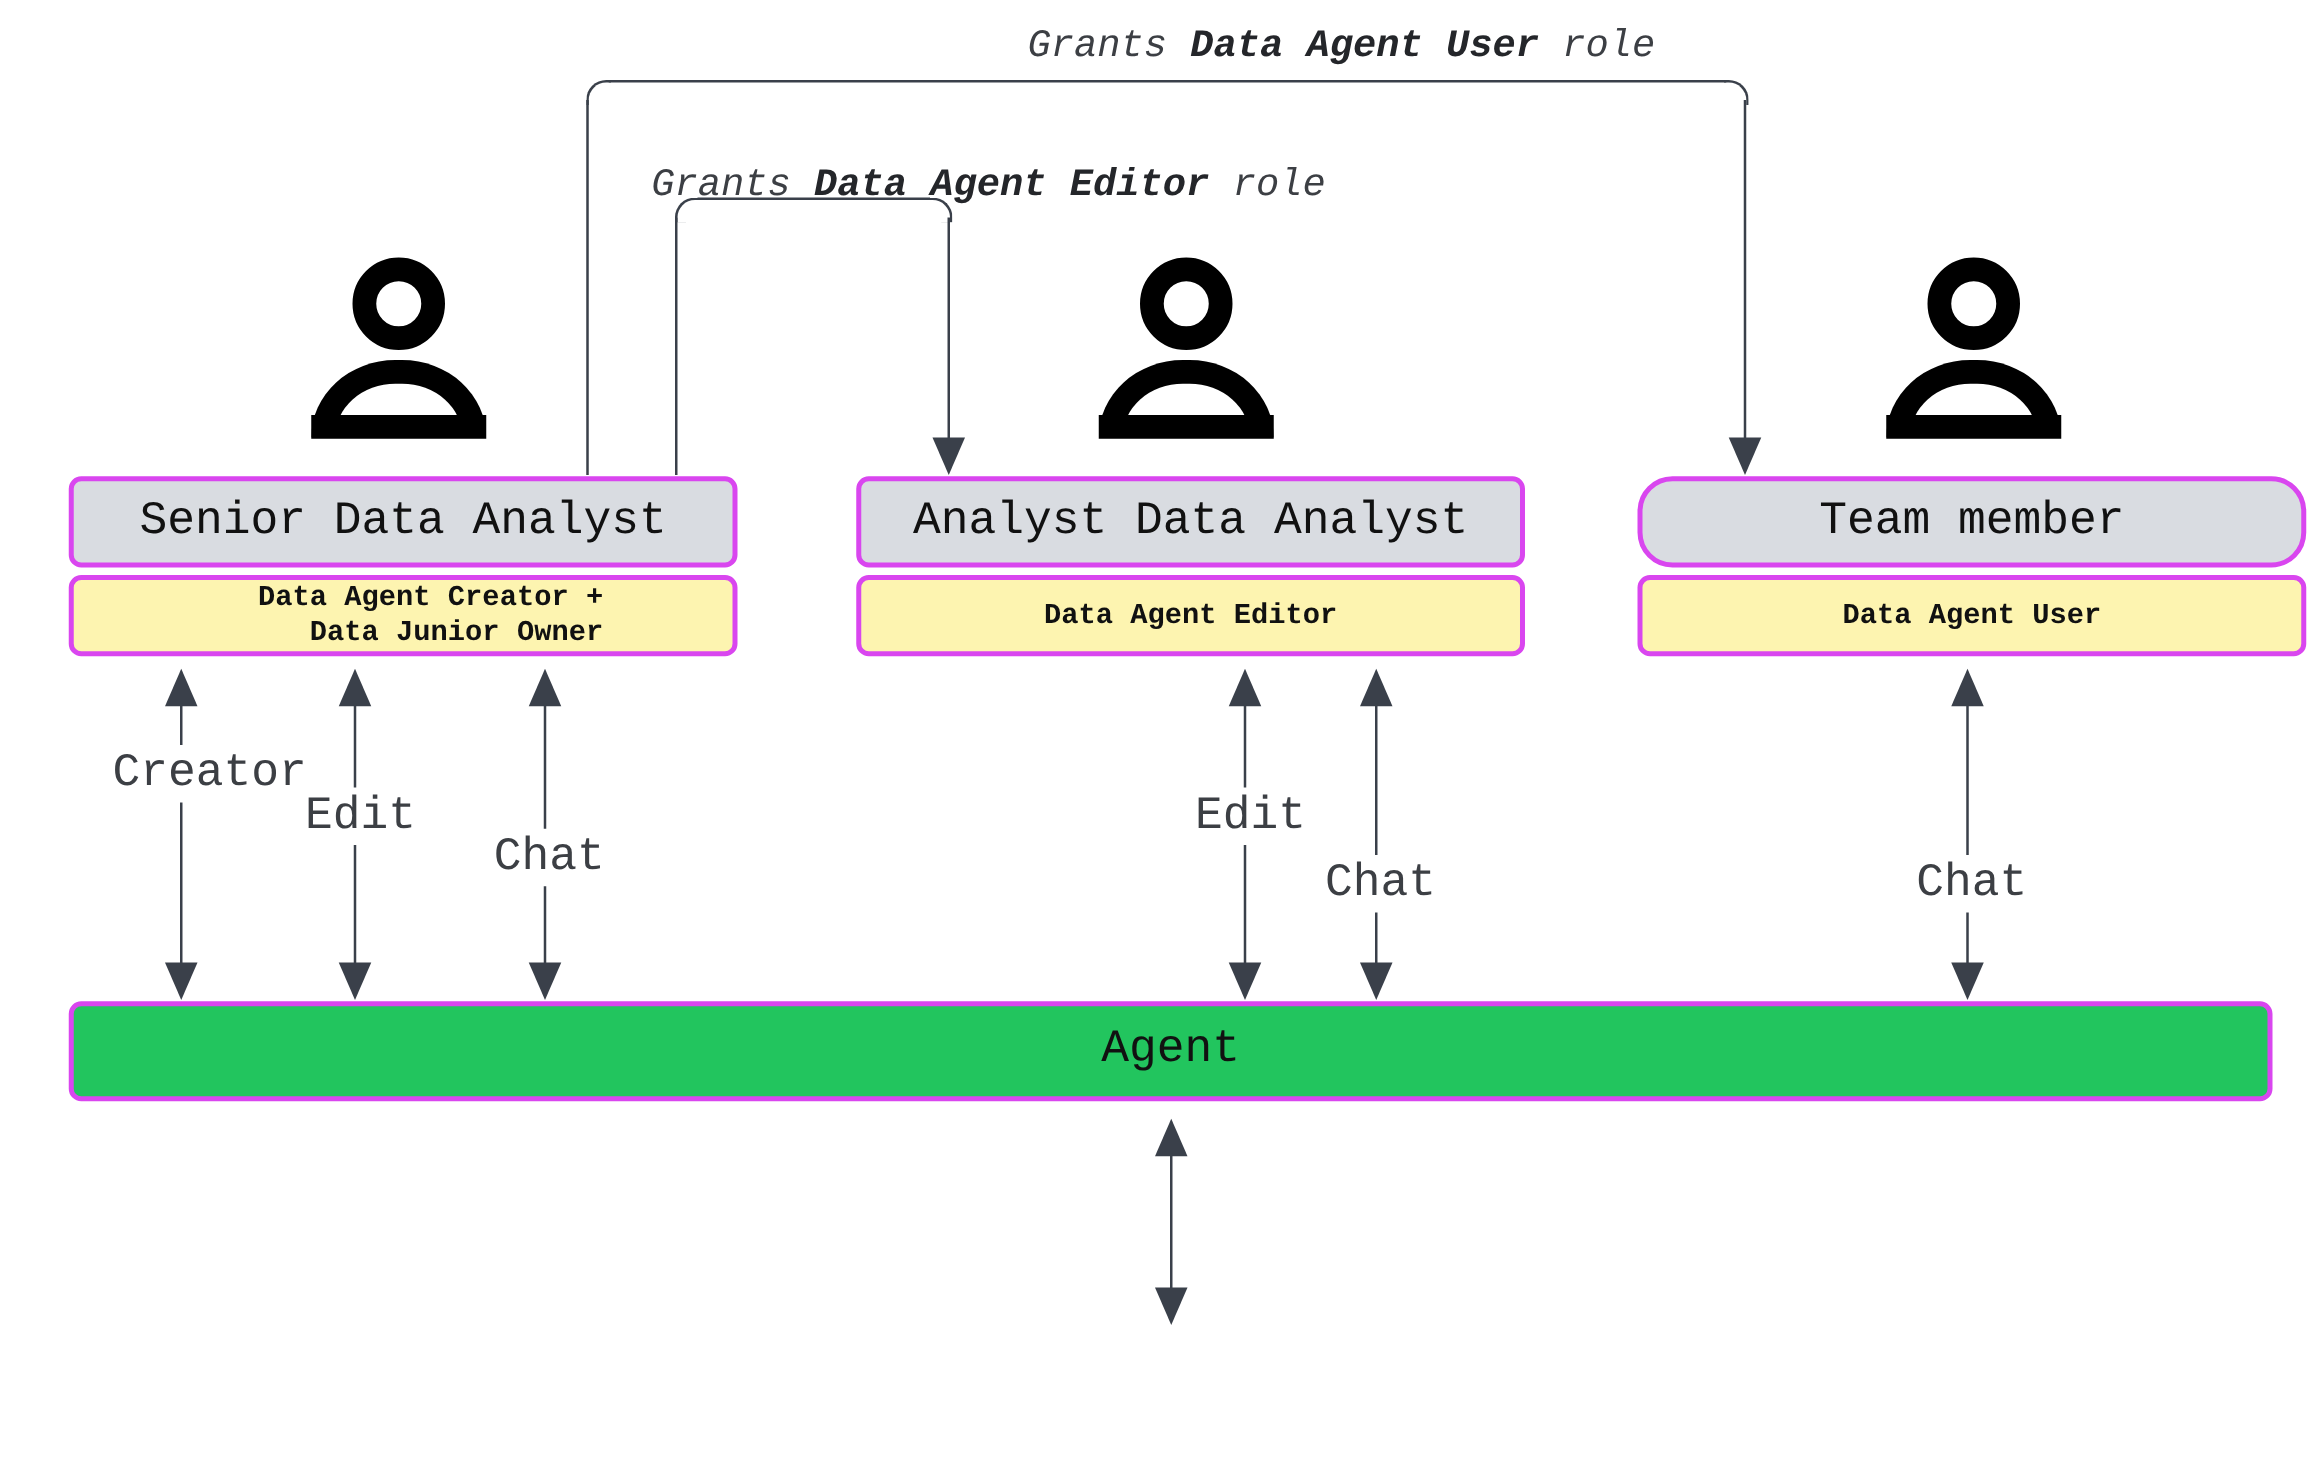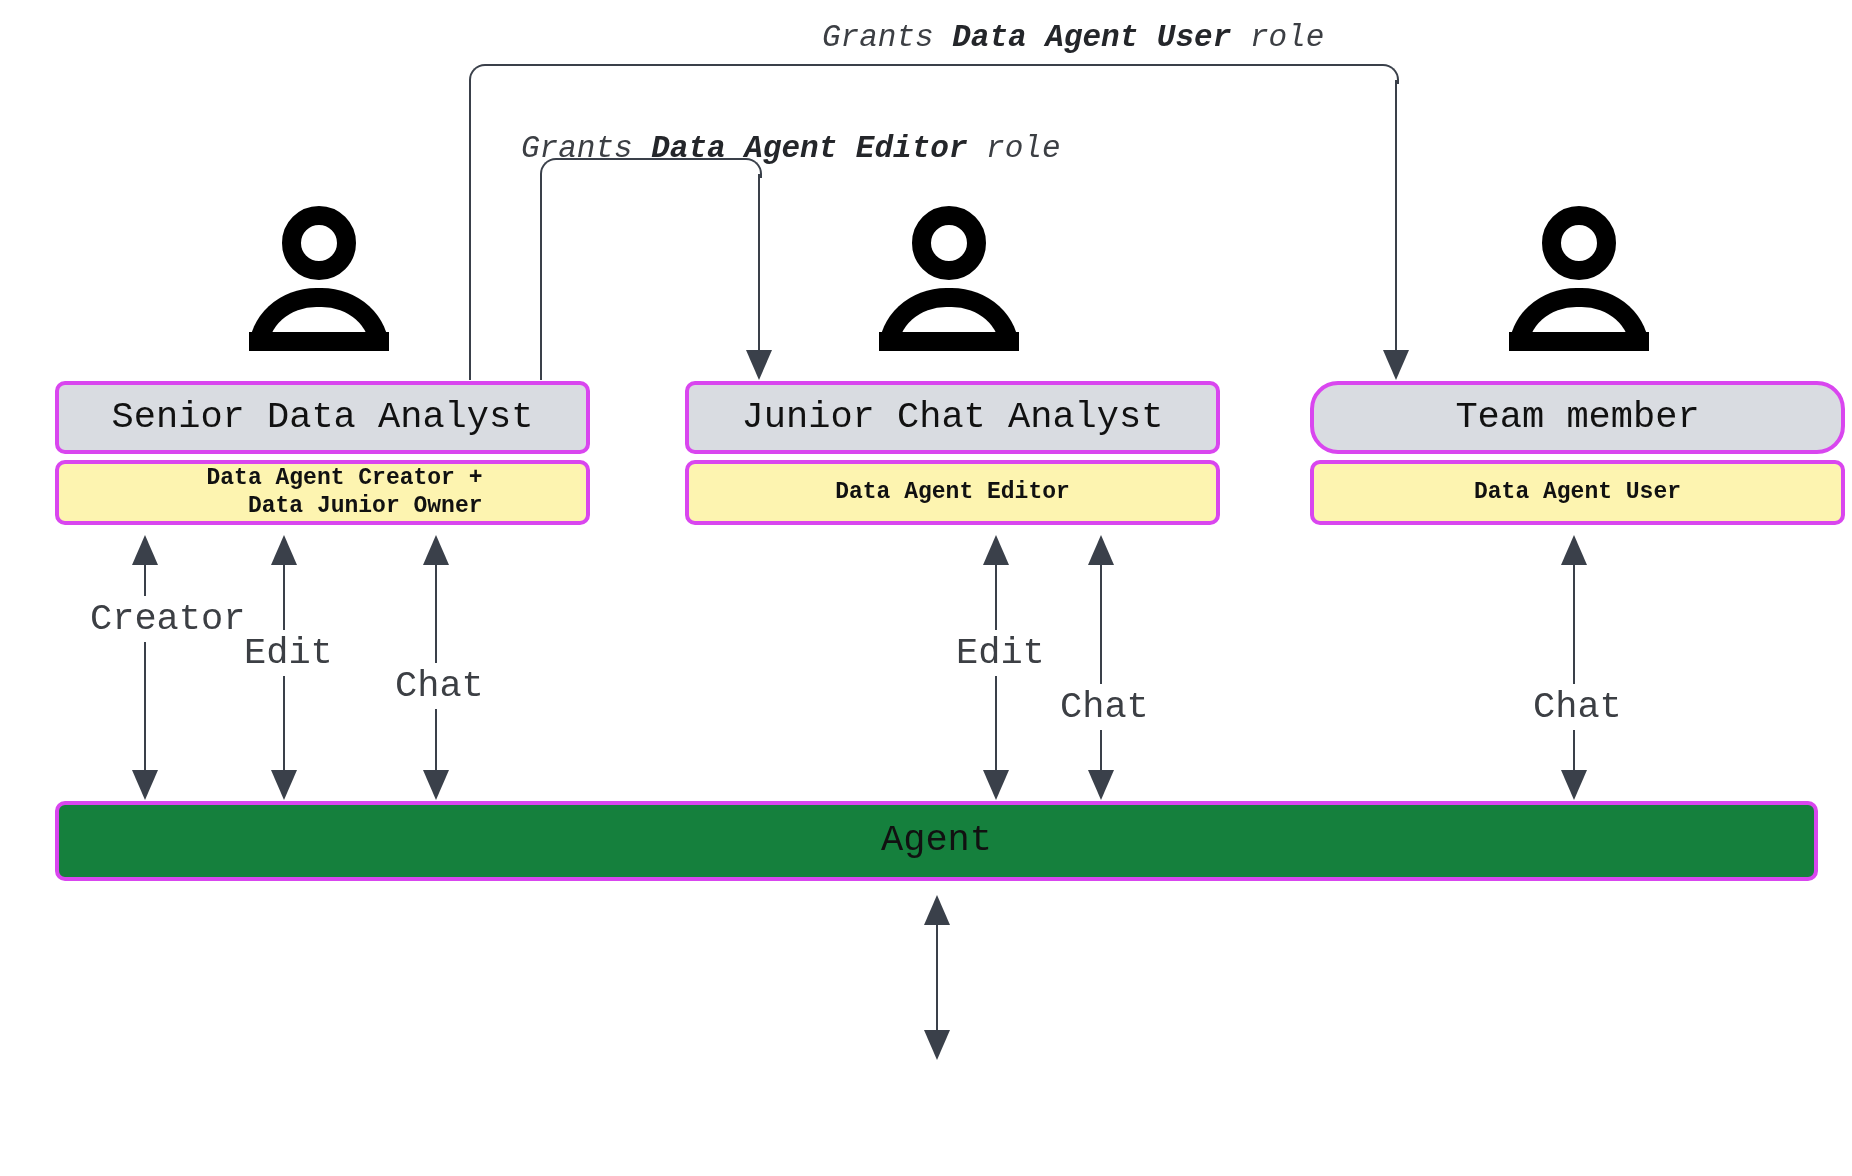--- a/index.html
+++ b/index.html
@@ -21,21 +21,21 @@
     background:#d9dce1;
     font-size:37px;
     font-weight:400;
   }
   .node.role-perm{
     background:#fdf4b0;
     font-size:23px;
     font-weight:bold;
   }
   .node.agent-bar{
-    background:#15803d;
+    background:#22c55e;
     font-size:37px;
     font-weight:400;
   }
   .node.data-box{
     background:#c9eecb;
     font-size:37px;
     font-weight:400;
   }
 
   
@@ -178,21 +178,21 @@
   <div class="arrowup" style="left:271px;top:535px;"></div>
   <div class="ln v" style="left:283px;top:563px;height:210px;"></div>
   <div class="arrowdown" style="left:271px;top:770px;"></div>
   <div class="verb" style="left:238px;top:630px;">Edit</div>
 
   <div class="arrowup" style="left:423px;top:535px;"></div>
   <div class="ln v" style="left:435px;top:563px;height:210px;"></div>
   <div class="arrowdown" style="left:423px;top:770px;"></div>
   <div class="verb" style="left:389px;top:663px;">Chat</div>
 
-  <div class="node role-title" style="left:685px;top:381px;width:535px;height:73px;">Junior Chat Analyst</div>
+  <div class="node role-title" style="left:685px;top:381px;width:535px;height:73px;">Analyst Data Analyst</div>
 
   <div class="node role-perm" style="left:685px;top:460px;width:535px;height:65px;">Data Agent Editor</div>
 
   <div class="arrowup" style="left:983px;top:535px;"></div>
   <div class="ln v" style="left:995px;top:563px;height:210px;"></div>
   <div class="arrowdown" style="left:983px;top:770px;"></div>
   <div class="verb" style="left:950px;top:630px;">Edit</div>
 
   <div class="arrowup" style="left:1088px;top:535px;"></div>
   <div class="ln v" style="left:1100px;top:563px;height:210px;"></div>

